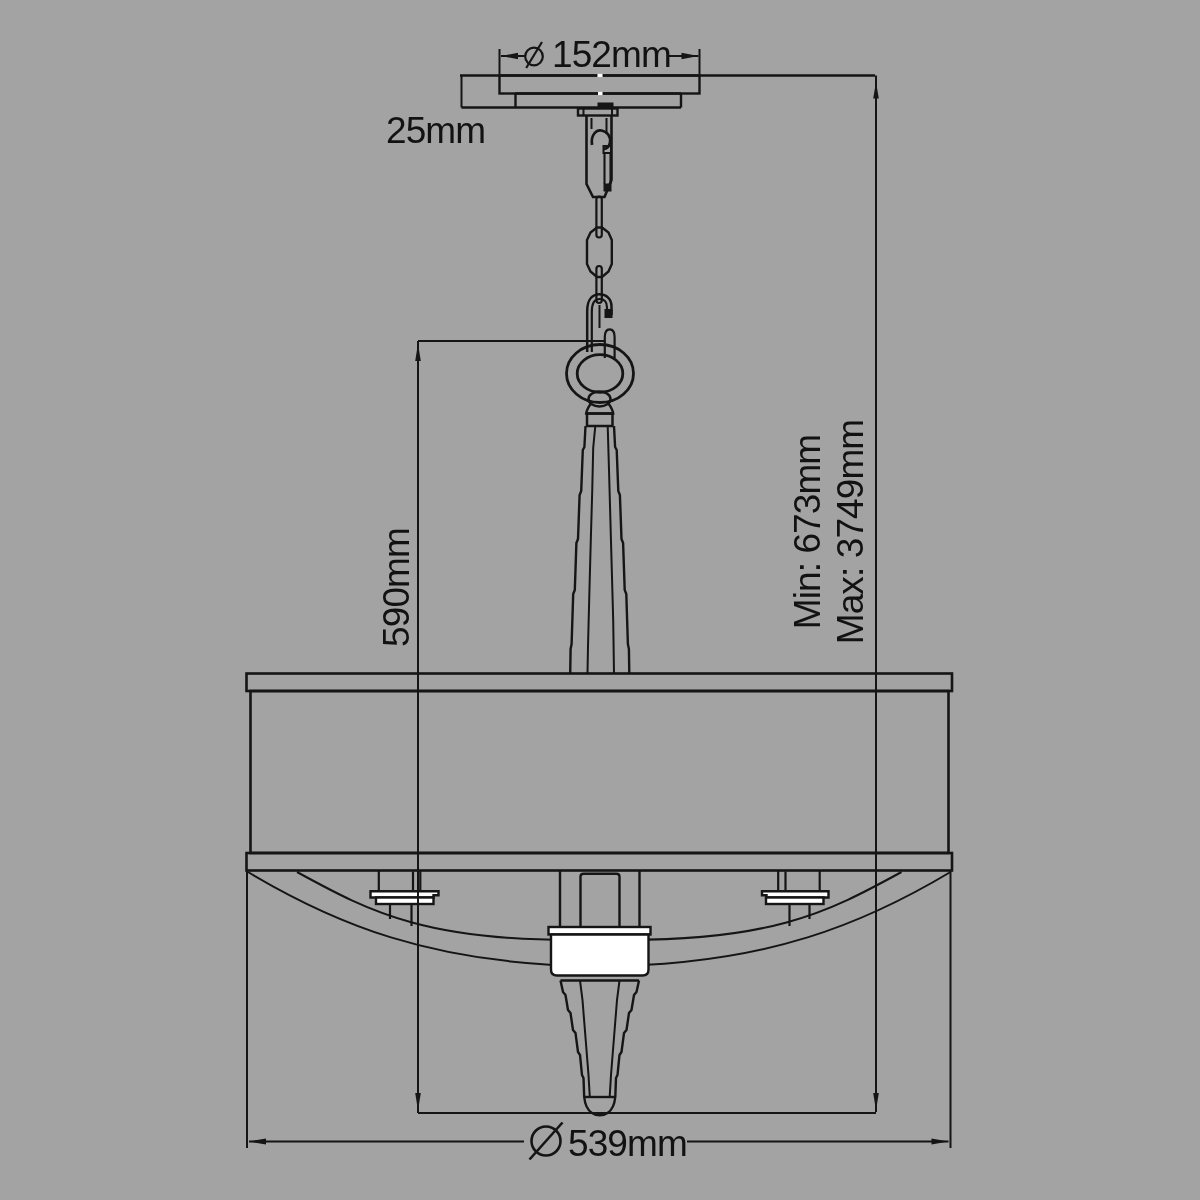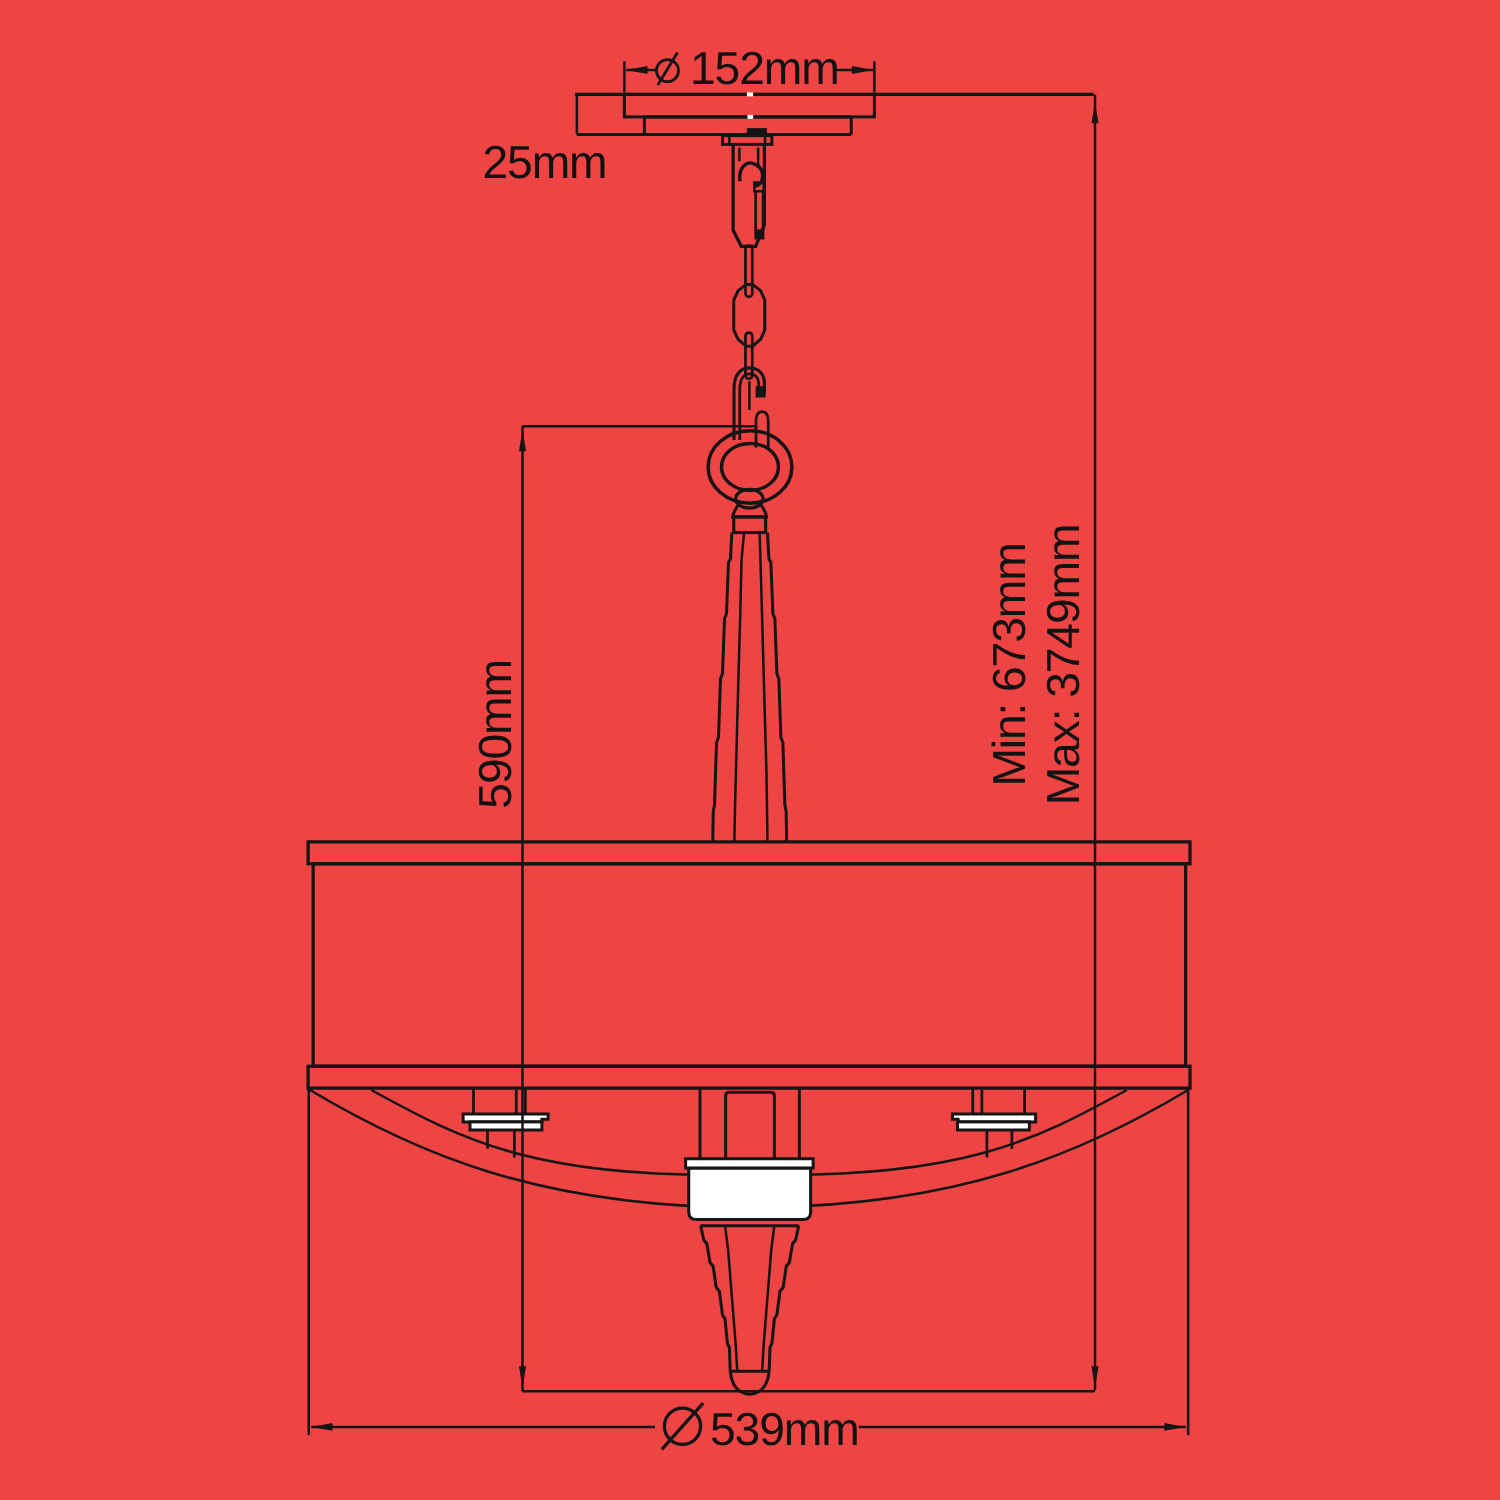--- a/index.html
+++ b/index.html
@@ -1,16 +1,16 @@
 <!DOCTYPE html>
 <html><head>
 <meta charset="utf-8">
 <style>
   html,body{margin:0;padding:0;background:#fff;}
-  #page{position:relative;width:1200px;height:1200px;background:#ef4444;overflow:hidden;}
+  #page{position:relative;width:1200px;height:1200px;background:#a3a3a3;overflow:hidden;}
   svg{display:block;}
   text{font-family:"Liberation Sans", sans-serif;fill:#121212;}
 </style>
 </head>
 <body>
 <div id="page">
 <svg width="1200" height="1200" viewBox="0 0 1200 1200">
   <g stroke="#151515" fill="none" stroke-width="2.4" stroke-linecap="butt">
 
     <path d="M460,75.5 H597 M603,75.5 H875" stroke-width="2.5"></path>

